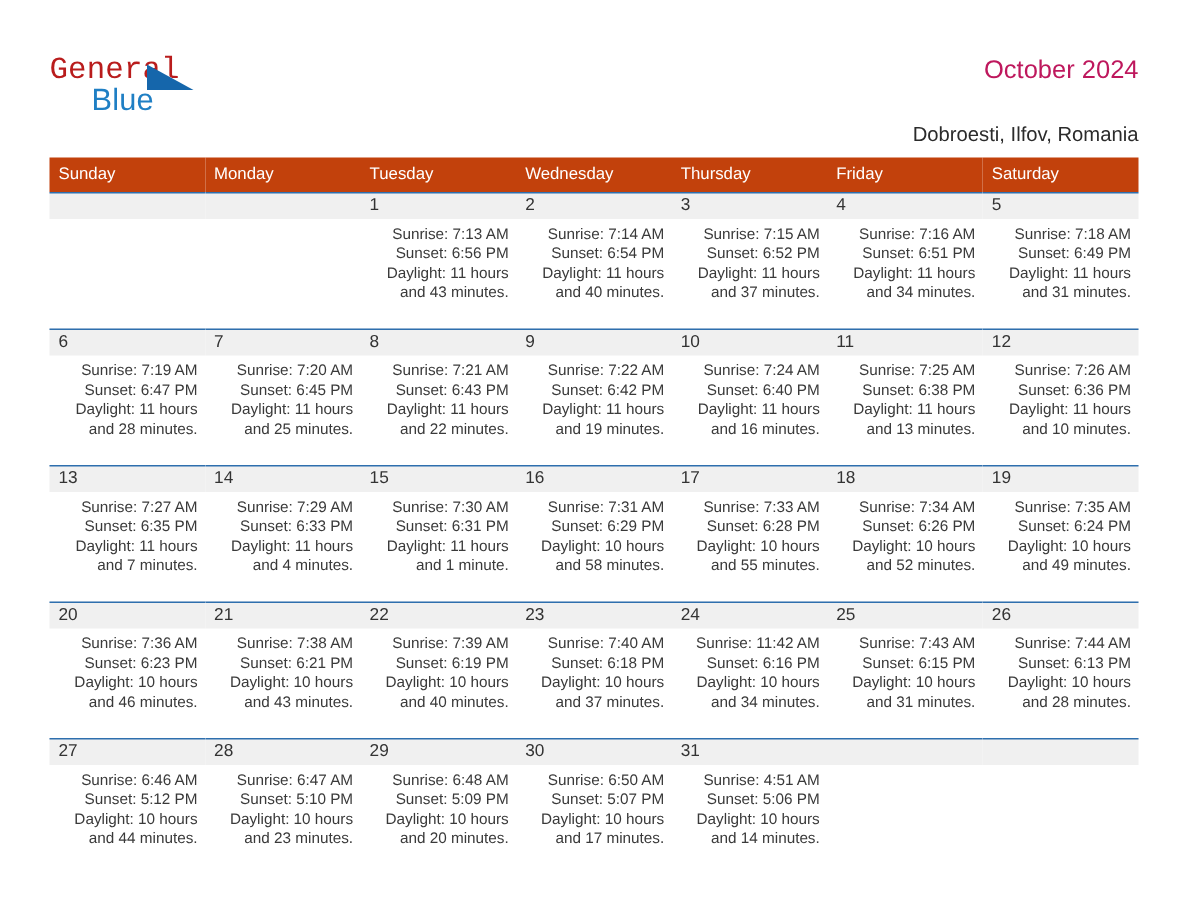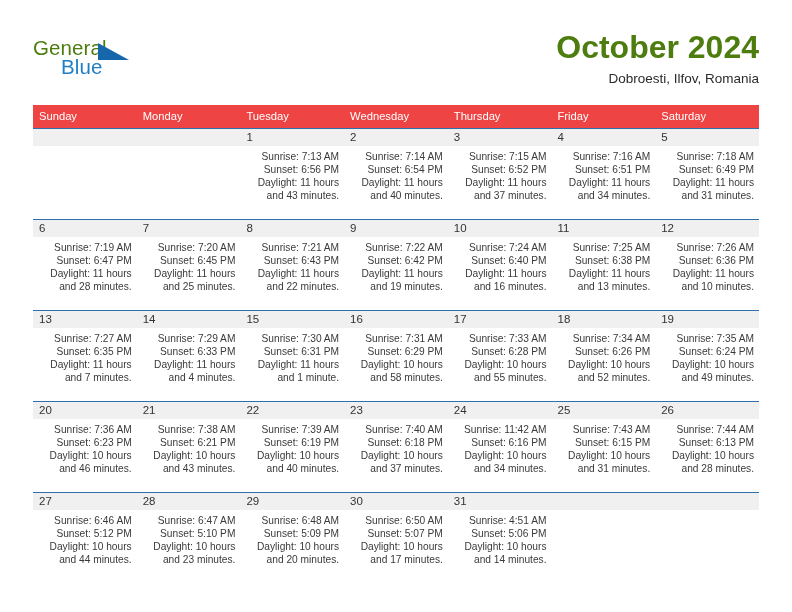--- a/index.html
+++ b/index.html
@@ -37,22 +37,22 @@
     top: 36px;
     width: 130px;
     height: 50px;
   }
   .brand-general {
     position: absolute;
     left: 0;
     top: 0;
     font-size: 20.5px;
     letter-spacing: 0.1px;
-    color: #4d7c0f;
-    font-family: Liberation Sans, sans-serif;
+    color: #b91c1c;
+    font-family: Liberation Mono, monospace;
   }
   .brand-blue {
     position: absolute;
     left: 28px;
     top: 19px;
     font-size: 20.5px;
     letter-spacing: 0.1px;
     color: #1f7fc4;
     font-family: "Liberation Sans", sans-serif;
     text-align: right;
@@ -67,46 +67,46 @@
     border-top: 17px solid transparent;
   }
 
   .title-block {
     position: absolute;
     right: 33px;
     top: 32px;
     text-align: right;
   }
   .cal-title {
-    font-size: 32px;
-    color: #4d7c0f;
+    font-size: 17px;
+    color: #be185d;
     line-height: 30px;
-    font-weight: bold;
+    font-weight: normal;
     white-space: nowrap;
   }
   .cal-subtitle {
     font-size: 13.5px;
     color: #2b2b2b;
     line-height: 20px;
-    margin-top: 7px;
+    margin-top: 18px;
     white-space: nowrap;
   }
 
   
   .calendar {
     position: absolute;
     left: 33px;
     top: 105px;
     width: 726px;
     border-collapse: collapse;
     table-layout: fixed;
   }
 
   .calendar th {
-    background: #ef4444;
+    background: #c2410c;
     color: #ffffff;
     font-size: 11.2px;
     font-weight: normal;
     text-align: left;
     padding: 5px 0 6px 6px;
     height: 11px;
     line-height: 12px;
   }
 
   .calendar td {

